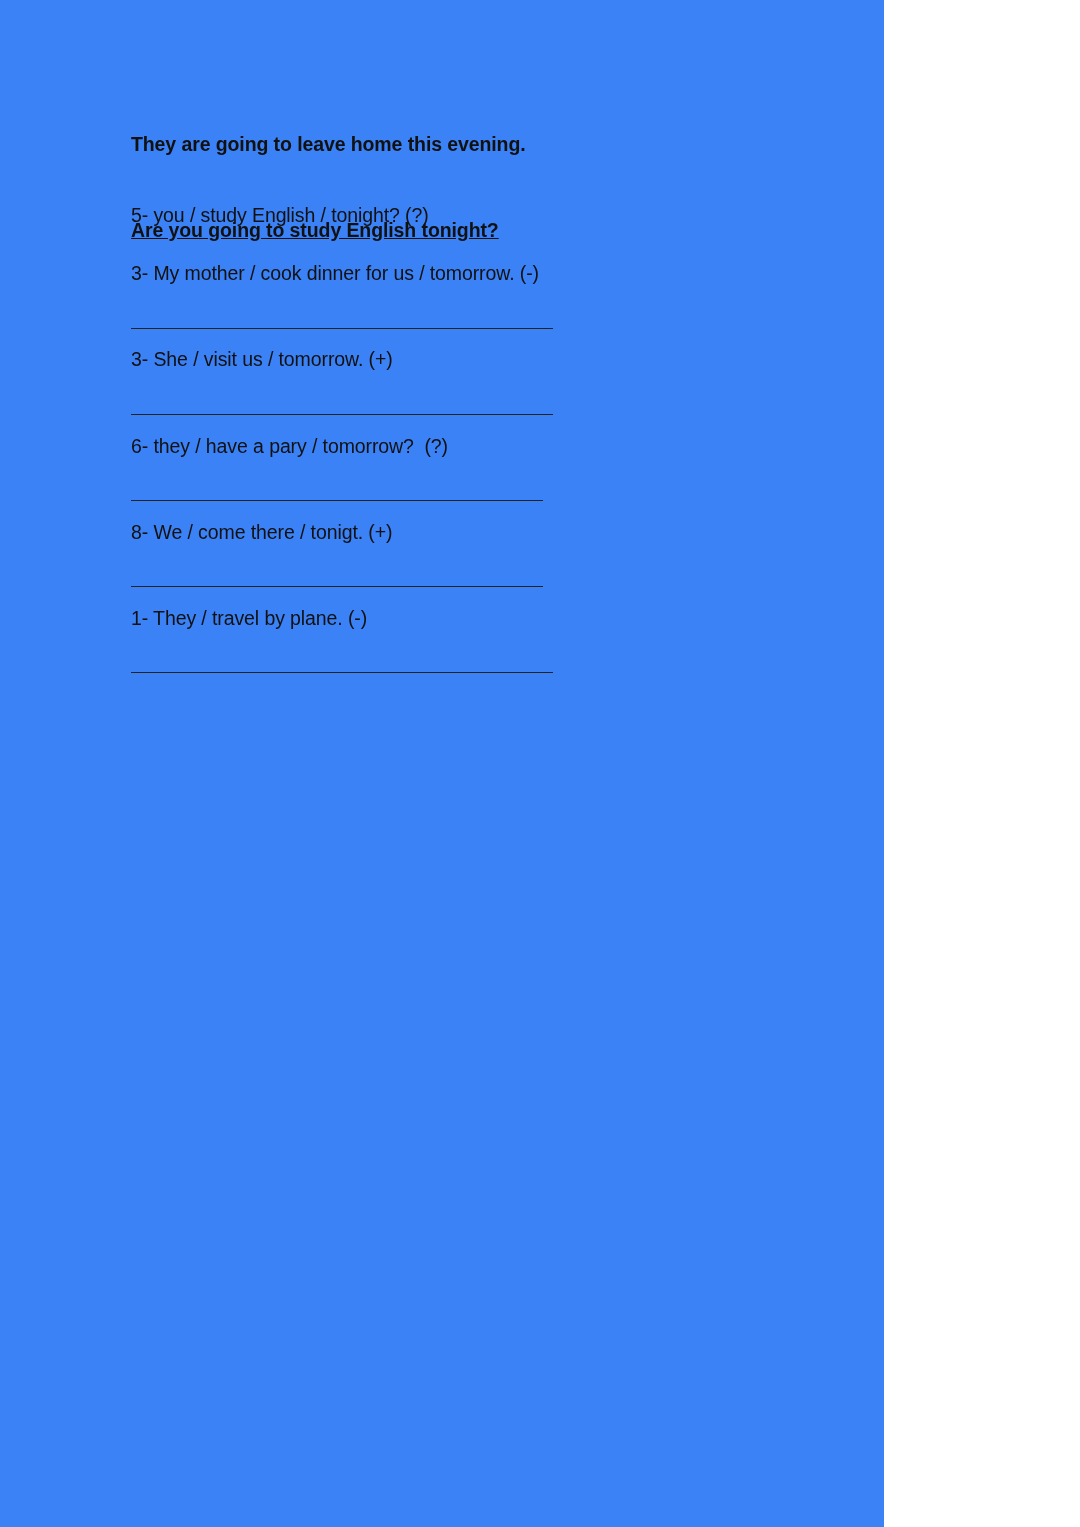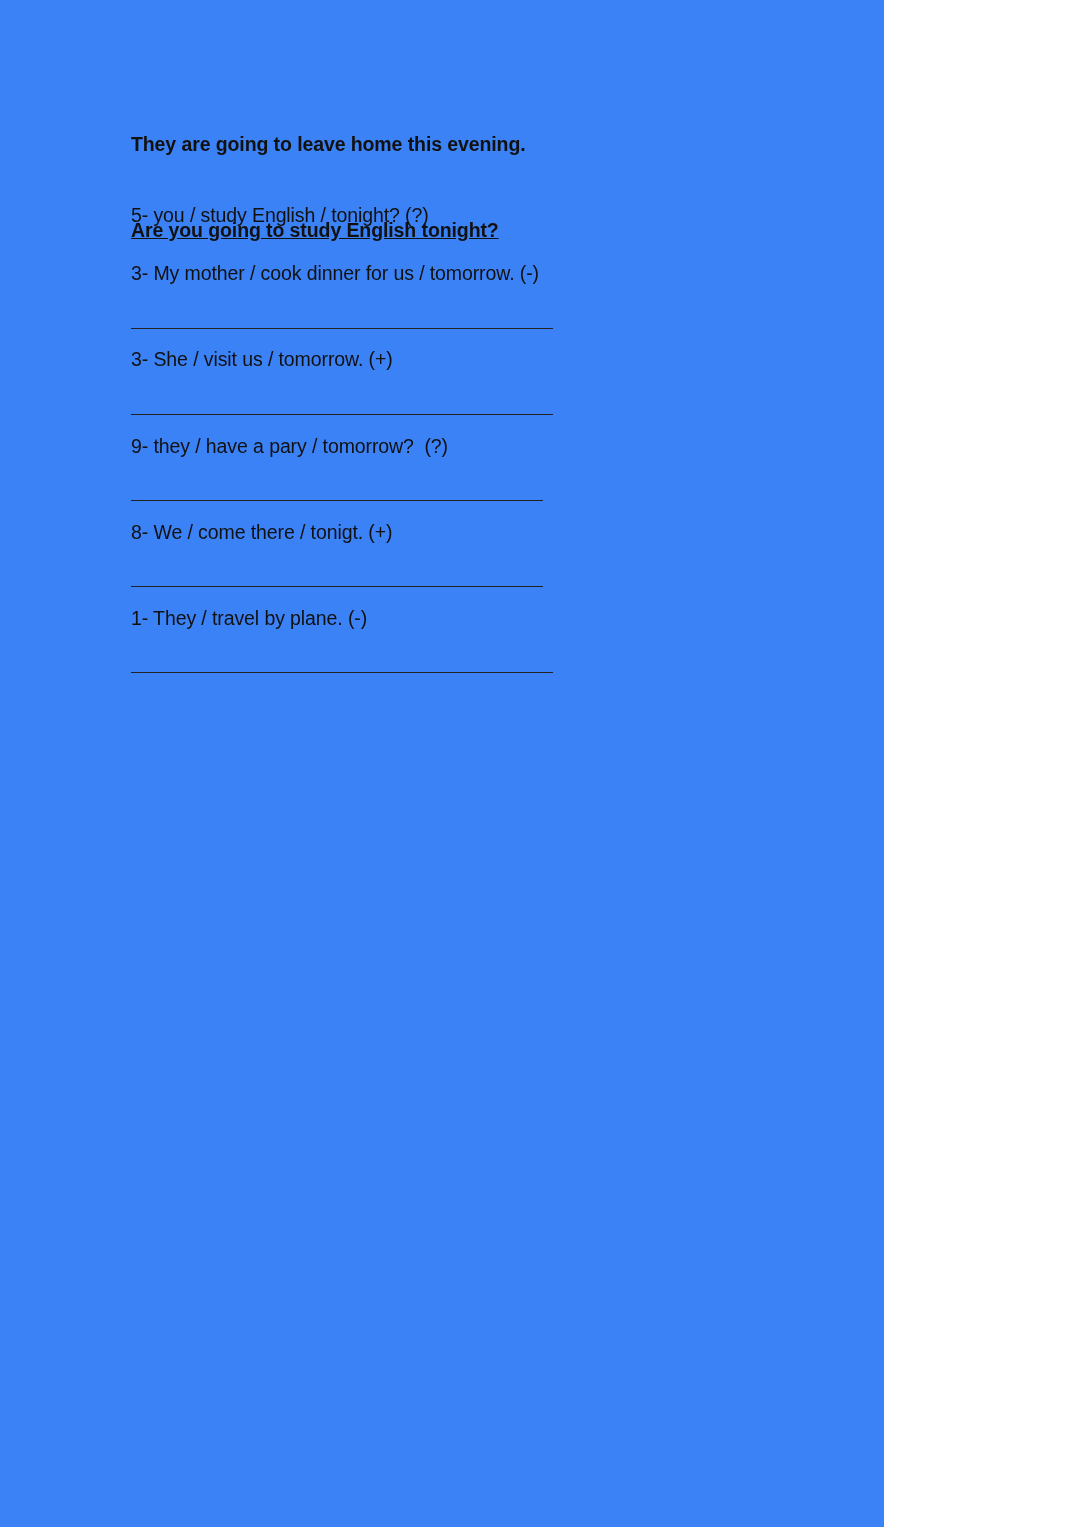--- a/index.html
+++ b/index.html
@@ -53,21 +53,21 @@
   <div class="line bold" style="top:218px;text-decoration:underline;">Are you going to study English tonight?</div>
 
   <div class="line" style="top:261px;">3- My mother / cook dinner for us / tomorrow. (-)</div>
 
   <div class="blank" style="top:328px; width:422px;"></div>
 
   <div class="line" style="top:347px;">3- She / visit us / tomorrow. (+)</div>
 
   <div class="blank" style="top:414px; width:422px;"></div>
 
-  <div class="line" style="top:434px;">9- they / have a pary / tomorrow?  (?)</div>
+  <div class="line" style="top:434px;">6- they / have a pary / tomorrow?  (?)</div>
 
   <div class="blank" style="top:500px; width:412px;"></div>
 
   <div class="line" style="top:520px;">8- We / come there / tonigt. (+)</div>
 
   <div class="blank" style="top:586px; width:412px;"></div>
 
   <div class="line" style="top:606px;">1- They / travel by plane. (-)</div>
 
   <div class="blank" style="top:672px; width:422px;"></div>

